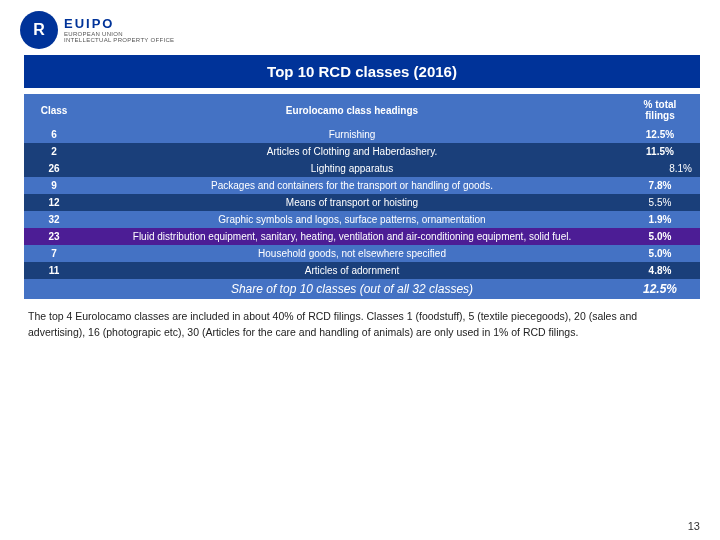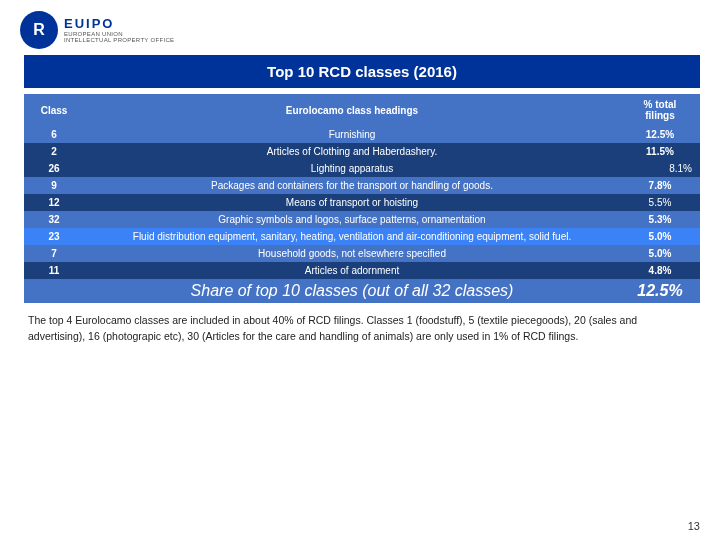--- a/index.html
+++ b/index.html
@@ -91,21 +91,21 @@
       text-align: center;
       color: #ffffff;
     }
     .col-class { width: 60px; }
     .col-desc { width: auto; }
     .col-pct { width: 80px; }
 
     .footer-row td {
       background: #4472c4 !important;
       font-style: italic;
-      font-size: 16px;
+      font-size: 12px;
     }
 
     .note-text {
       margin-top: 10px;
       font-size: 10.5px;
       color: #222;
       line-height: 1.5;
       padding: 0 4px;
     }
 
@@ -164,23 +164,23 @@
           <td style="font-weight: bold;">7.8%</td>
         </tr>
         <tr style="background: rgb(26, 63, 122); border-radius: 7px;">
           <td style="font-weight: bold;">12</td>
           <td>Means of transport or hoisting</td>
           <td style="font-weight: normal;">5.5%</td>
         </tr>
         <tr style="background: rgb(68, 114, 196);">
           <td style="font-weight: bold;">32</td>
           <td>Graphic symbols and logos, surface patterns, ornamentation</td>
-          <td style="font-weight: bold;">5.3%</td>
-        </tr>
-        <tr style="background: #3b82f6;">
+          <td style="font-weight: bold;">1.9%</td>
+        </tr>
+        <tr style="background: #4c1d95;">
           <td style="font-weight: bold;">23</td>
           <td>Fluid distribution equipment, sanitary, heating, ventilation and air-conditioning equipment, solid fuel.</td>
           <td style="font-weight: bold;">5.0%</td>
         </tr>
         <tr style="background: rgb(68, 114, 196);">
           <td style="font-weight: bold;">7</td>
           <td>Household goods, not elsewhere specified</td>
           <td style="font-weight: bold;">5.0%</td>
         </tr>
         <tr style="background: rgb(26, 63, 122);">

